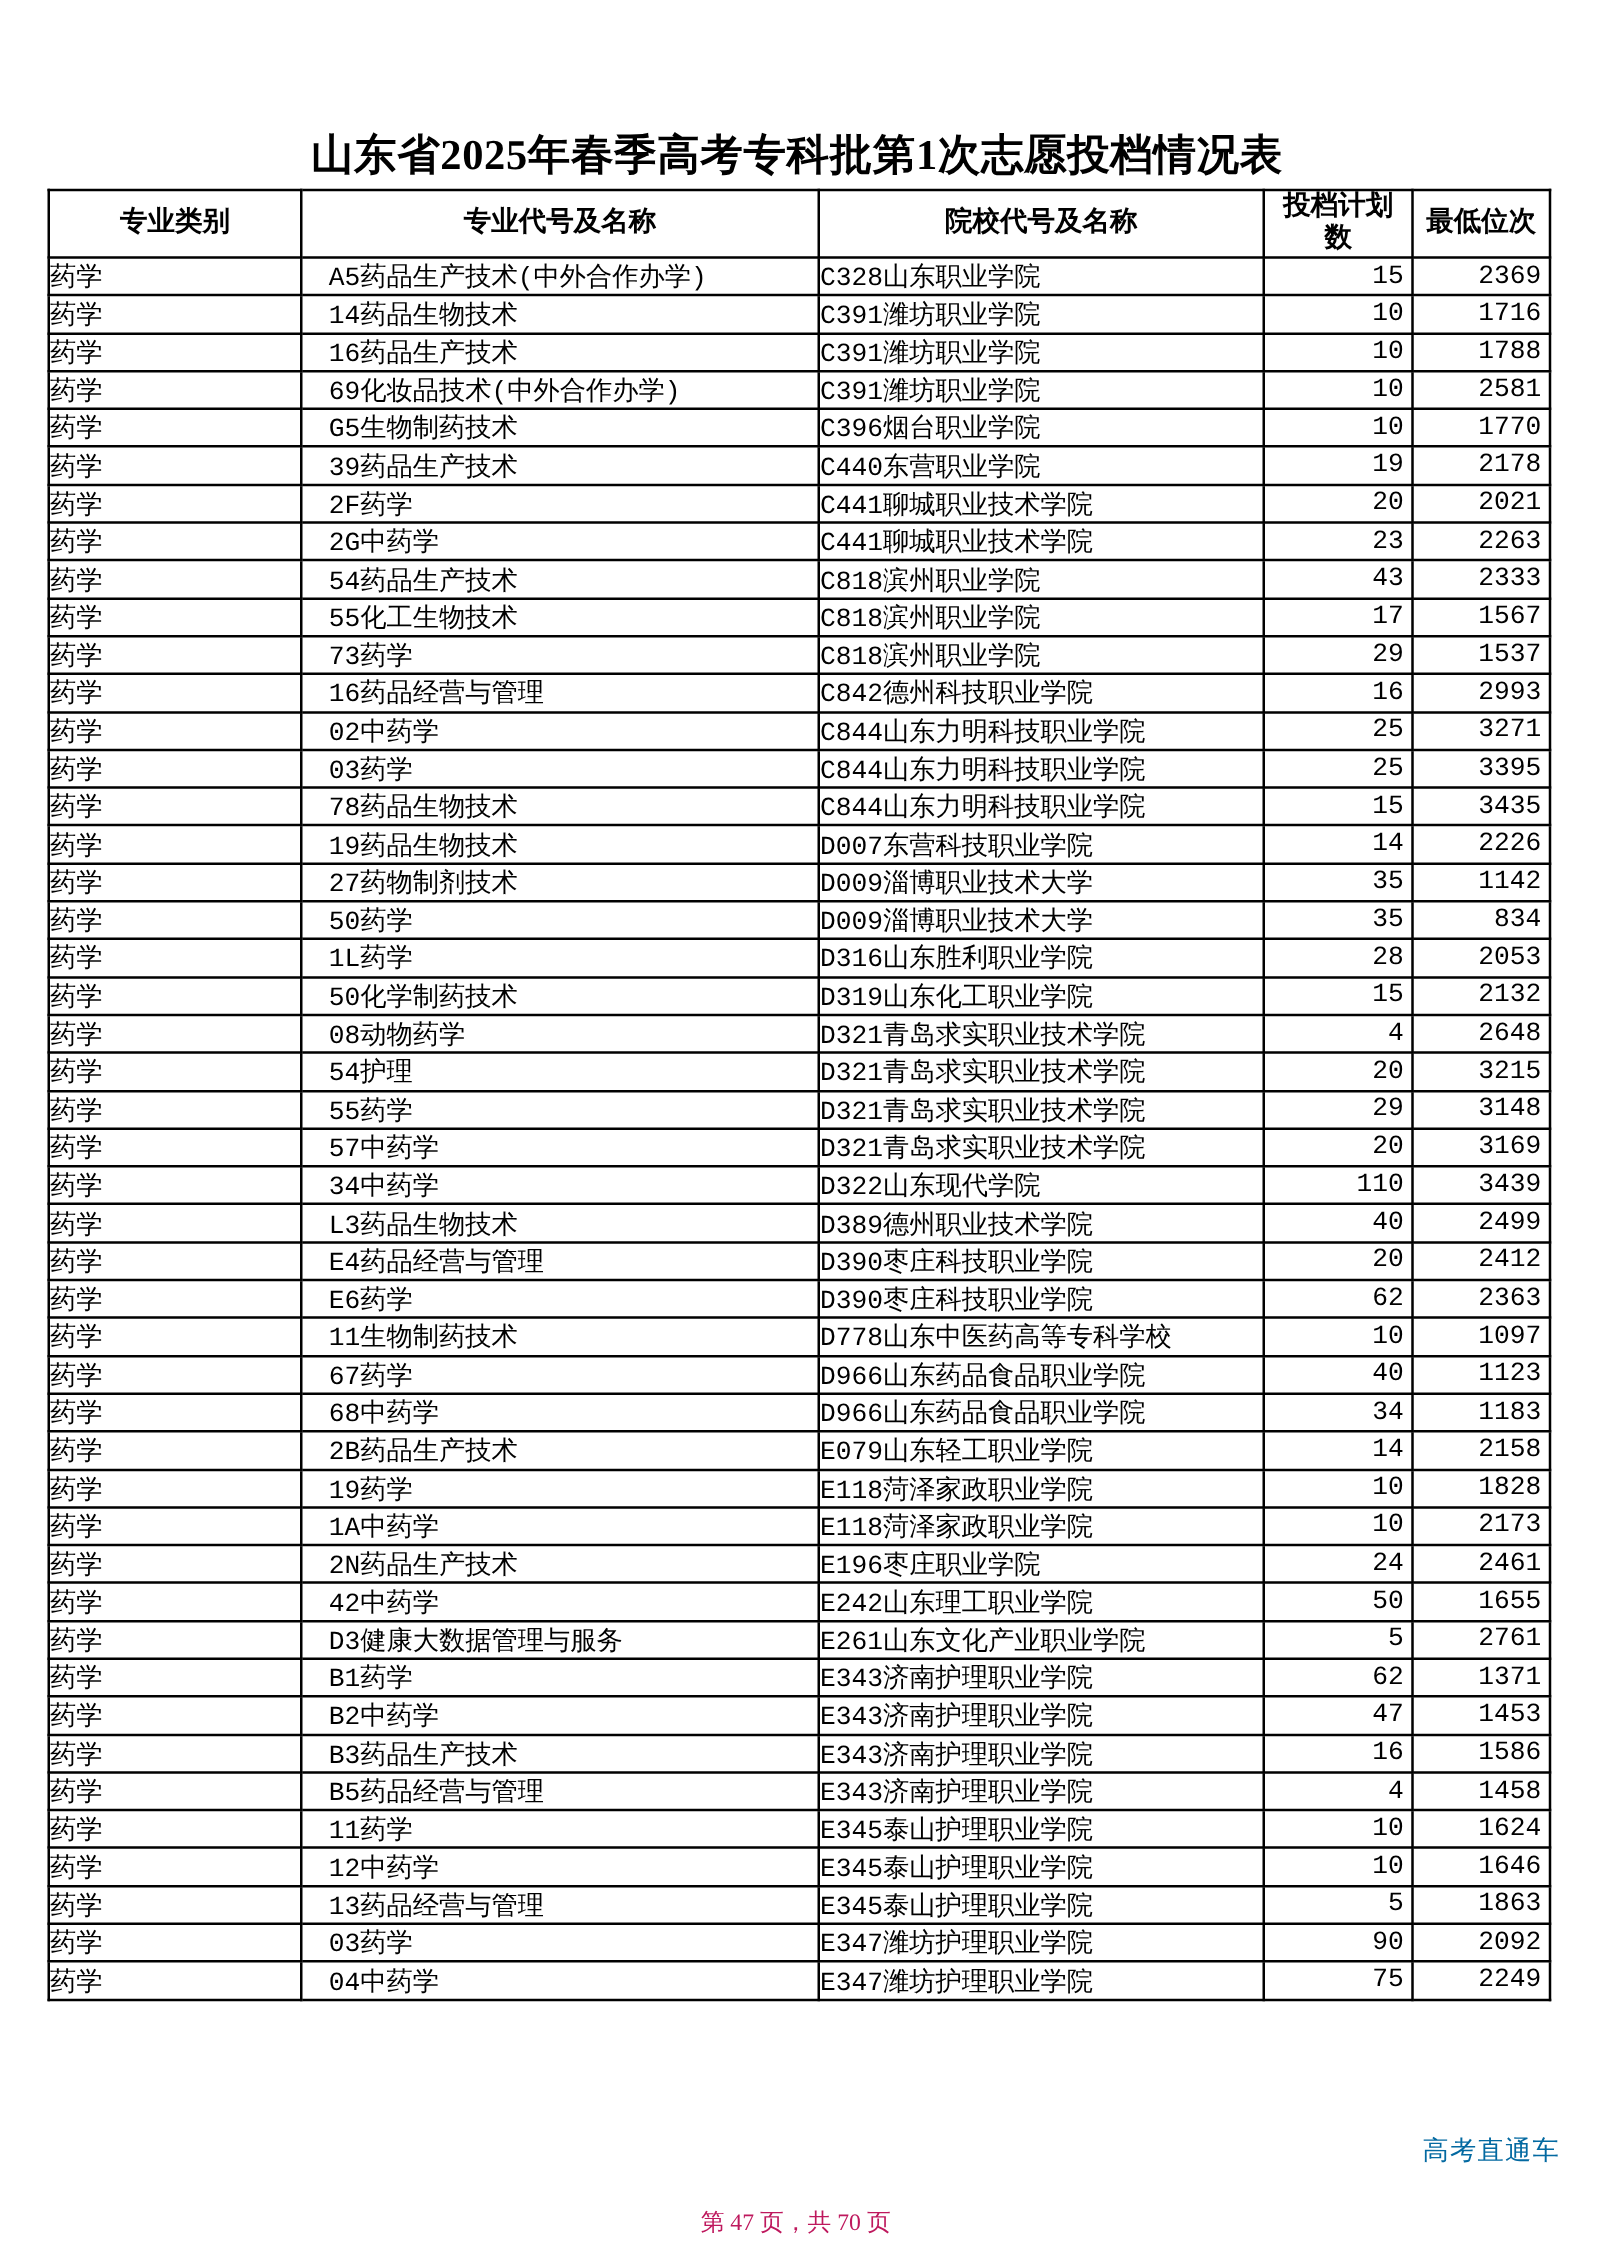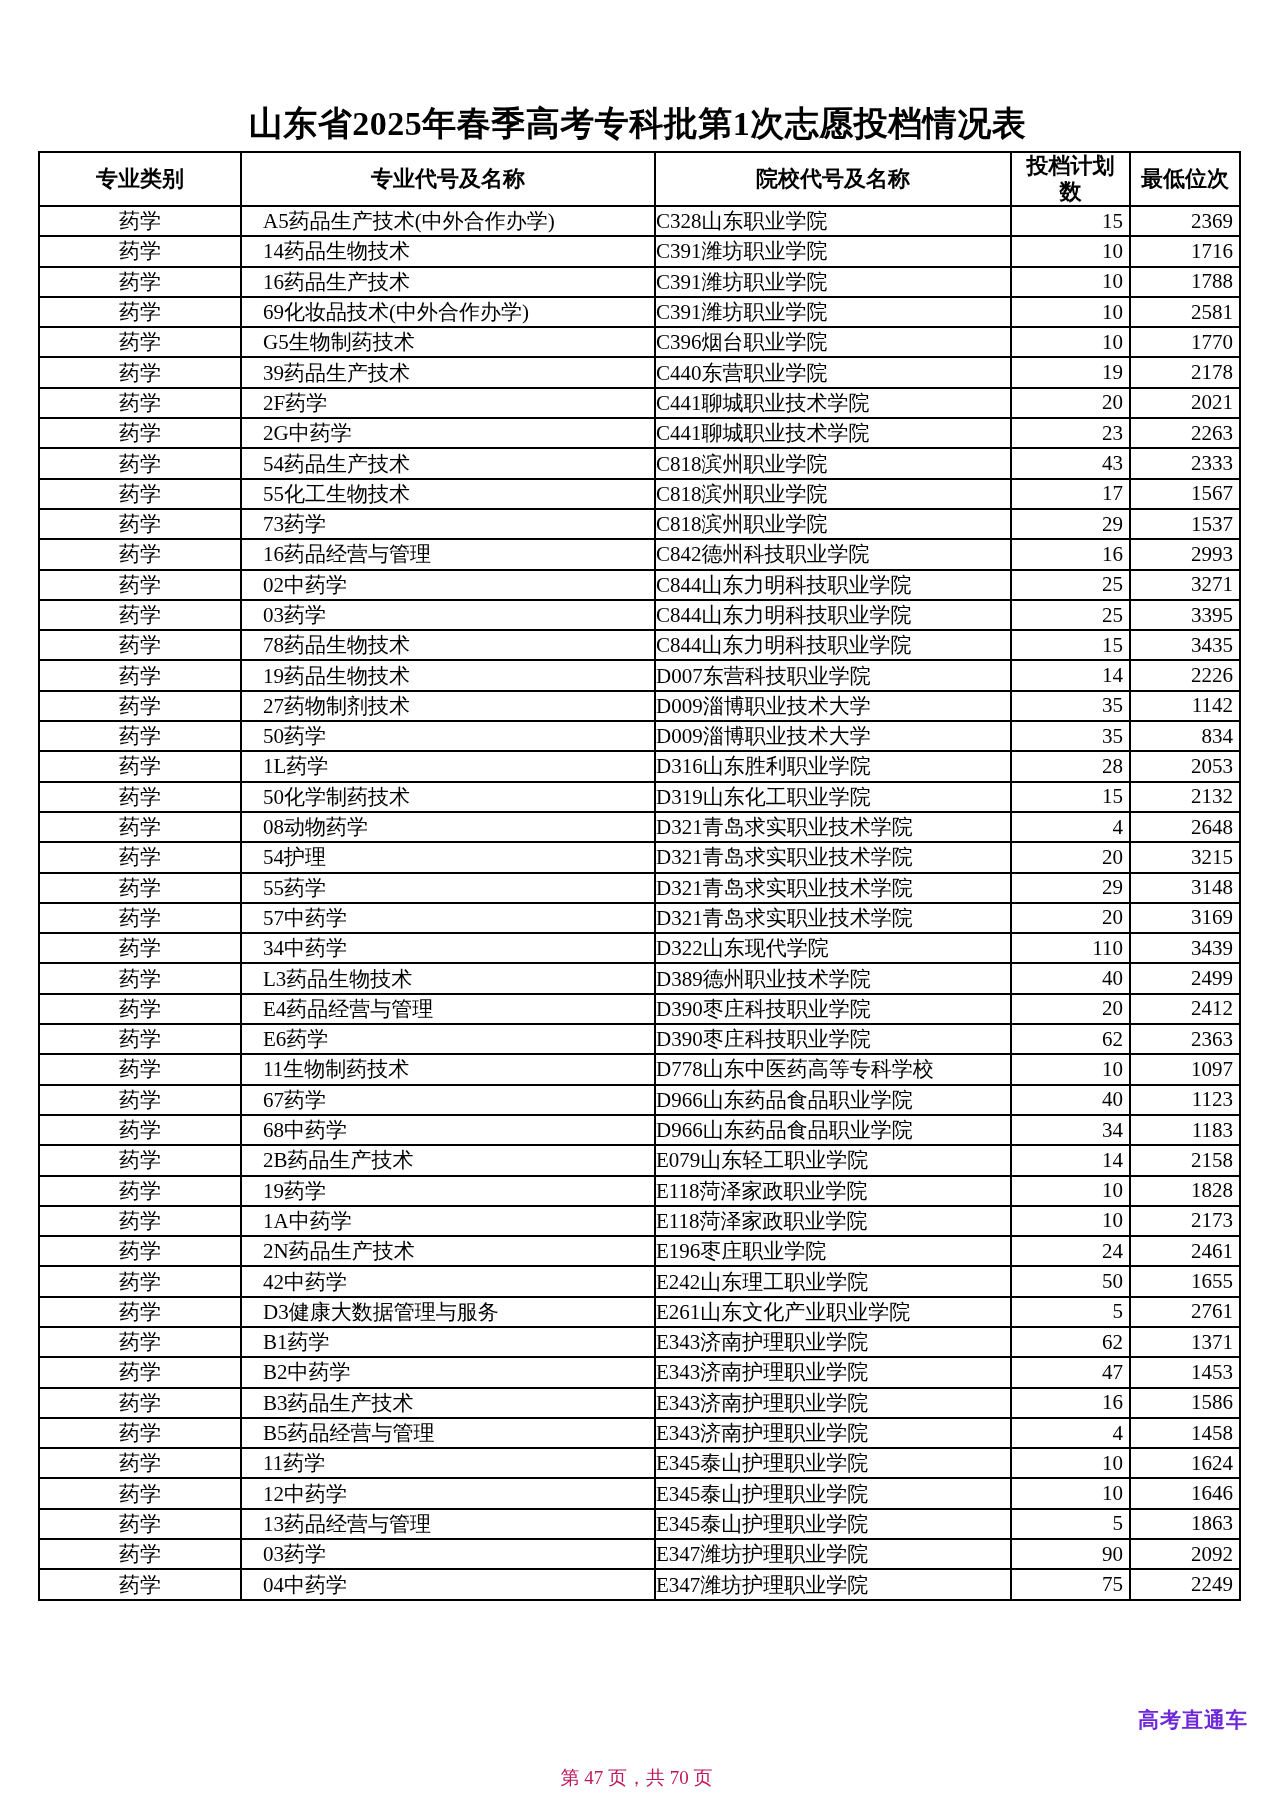--- a/index.html
+++ b/index.html
@@ -27,20 +27,21 @@
     letter-spacing: 0.5px;
     white-space: nowrap;
   }
   table.admission-table {
     position: absolute;
     left: 38px;
     top: 151px;
     width: 1199px;
     border-collapse: collapse;
     table-layout: fixed;
+    font-family: Liberation Mono, monospace;
   }
   .admission-table th,
   .admission-table td {
     border: 2px solid #000000;
     box-sizing: border-box;
     padding: 0;
     overflow: hidden;
     white-space: nowrap;
   }
   .admission-table th {
@@ -55,43 +56,42 @@
   .hdr-narrow {
     display: inline-block;
     width: 94px;
     line-height: 26px;
   }
   .admission-table td {
     height: 30.3px;
     font-size: 21px;
     vertical-align: middle;
   }
-  td.c-cat     { text-align: center; }
+  td.c-cat     { text-align: left; }
   td.c-major   { text-align: left;  padding-left: 21px; }
   td.c-college { text-align: left;  padding-left: 0; }
   td.c-plan    { text-align: right; padding-right: 6px; }
   td.c-rank    { text-align: right; padding-right: 6px; }
   .page-number {
     position: absolute;
     top: 1765px;
     left: 0;
     width: 100%;
     text-align: center;
     font-size: 19px;
     color: #be185d;
   }
   .watermark {
     position: absolute;
     top: 1706px;
     right: 25px;
     font-size: 21px;
-    color: #6d28d9;
+    color: #0369a1;
     font-family: "Liberation Sans", "DejaVu Sans", sans-serif;
     letter-spacing: 1px;
-    font-weight: bold;
   }
 </style>
 </head>
 <body>
 
 <div class="page">
 
   <div class="doc-title">山东省2025年春季高考专科批第1次志愿投档情况表</div>
 
   <table class="admission-table">

